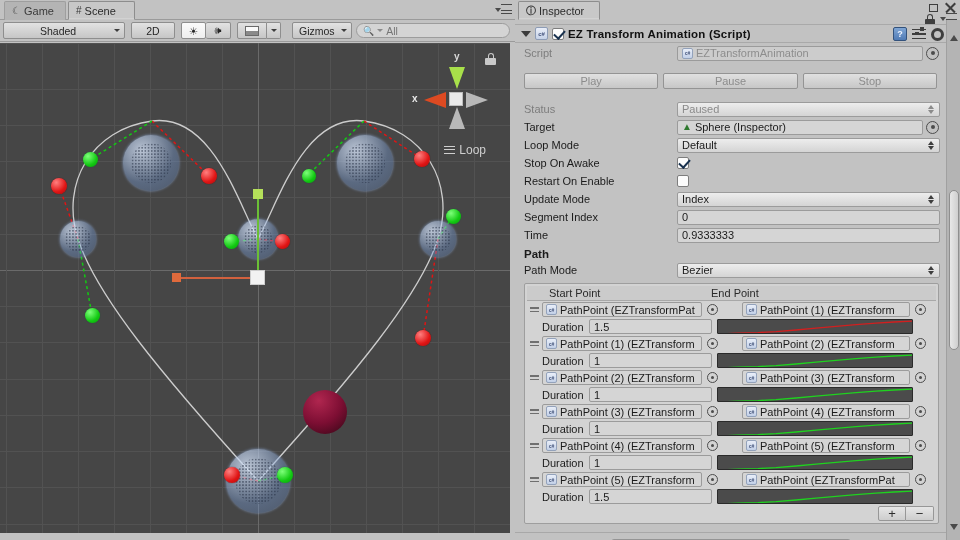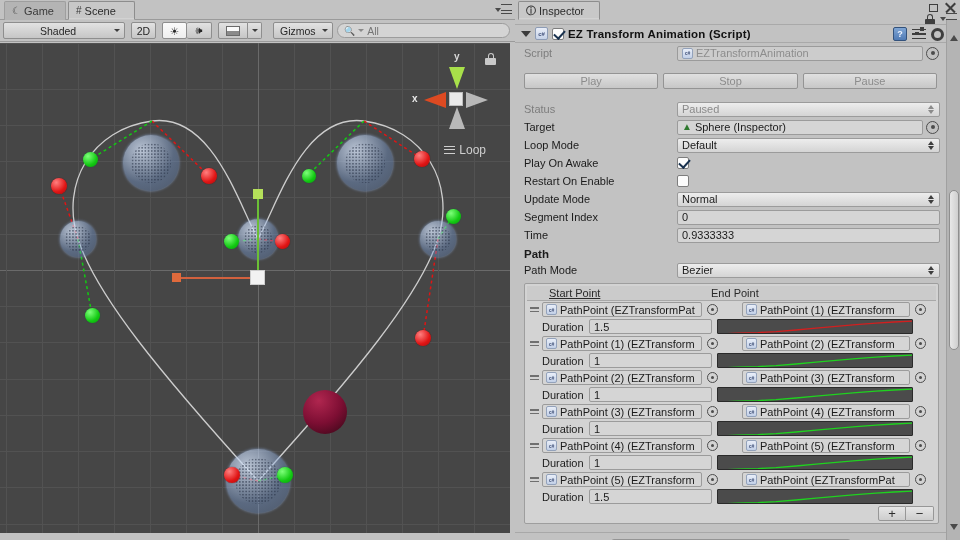--- a/index.html
+++ b/index.html
@@ -176,21 +176,21 @@
   .ubtn { flex:1; height:16px; background:linear-gradient(#e0e0e0,#c7c7c7); border:1px solid #949494;
       border-radius:2px; font-size:11px; color:#8c8c8c; display:flex; align-items:center;
       justify-content:center; }
   .sect-title { font-size:11.5px; font-weight:bold; padding-left:9px; margin-top:4px; margin-bottom:1px; }
 
   .list-box { margin:4px 7px 0 9px; background:#d3d3d3; border:1px solid #9e9e9e; border-radius:2px;
       padding:2px 2px 0 2px; }
   .list-head { display:flex; height:15px; align-items:center; background:#cbcbcb;
       border-bottom:1px solid #a8a8a8; }
   .list-head span { font-size:11px; color:#2a2a2a; }
-  .lh1 { padding-left:22px; width:180px;text-decoration:underline; }
+  .lh1 { padding-left:22px; width:180px; }
   .lh2 { padding-left:4px; }
   .lrow { display:flex; align-items:center; height:17px; }
   .drag { width:15px; display:flex; flex-direction:column; gap:2px; align-items:center; flex:none; }
   .drag i { width:9px; height:1.4px; background:#6f6f6f; }
   .half { display:flex; align-items:center; }
   .half.a { width:200px; }
   .half.b { flex:1; }
   .objsm { height:15px; background:#d5d5d5; border:1px solid #9b9b9b; border-radius:2px;
       display:flex; align-items:center; gap:3px; padding:0 3px; font-size:11px; color:#1b1b1b;
       overflow:hidden; white-space:nowrap; }
@@ -241,21 +241,21 @@
           <i style="left:6px"></i>
       </div>
     </div>
 
     <div class="scene-toolbar">
       <div class="tb-btn shading-dd" style="width:122px;padding-left:36px;">
         <span>Shaded</span>
         <span class="mini-tri"></span>
       </div>
       <div style="width:6px"></div>
-      <div class="tb-btn" style="width:25px">
+      <div class="tb-btn" style="width:44px">
         <span>2D</span>
       </div>
       <div style="width:6px"></div>
       <div class="tb-btn on" style="width:25px">
         <span>☀</span>
       </div>
       <div class="tb-btn" style="width:25px;border-left:none">
         <span style="font-size:11px">🕪</span>
       </div>
       <div style="width:6px"></div>
@@ -443,22 +443,22 @@
         <span class="lbl dim">Script</span>
         <span class="objfld dim">
           <span class="objico">c#</span>
           <span>EZTransformAnimation</span>
         </span>
         <span class="pick"></span>
       </div>
 
       <div class="btnrow">
         <div class="ubtn">Play</div>
+        <div class="ubtn">Pause</div>
         <div class="ubtn">Stop</div>
-        <div class="ubtn">Pause</div>
       </div>
 
       <div class="row">
         <span class="lbl dim">Status</span>
         <span class="fld popup dim">
           <span>Paused</span>
           <span class="updown">
               <i class="u" style="border-bottom-color:#8a8a8a"></i>
               <i class="d" style="border-top-color:#8a8a8a"></i>
             </span>
@@ -479,33 +479,33 @@
         <span class="fld popup">
           <span>Default</span>
           <span class="updown">
               <i class="u"></i>
               <i class="d"></i>
             </span>
         </span>
       </div>
 
       <div class="row">
-        <span class="lbl">Play On Awake</span>
+        <span class="lbl">Stop On Awake</span>
         <span class="cbx checked"></span>
       </div>
 
       <div class="row">
         <span class="lbl">Restart On Enable</span>
         <span class="cbx"></span>
       </div>
 
       <div class="row">
         <span class="lbl">Update Mode</span>
         <span class="fld popup">
-          <span>Normal</span>
+          <span>Index</span>
           <span class="updown">
               <i class="u"></i>
               <i class="d"></i>
             </span>
         </span>
       </div>
 
       <div class="row">
         <span class="lbl">Segment Index</span>
         <span class="fld">

